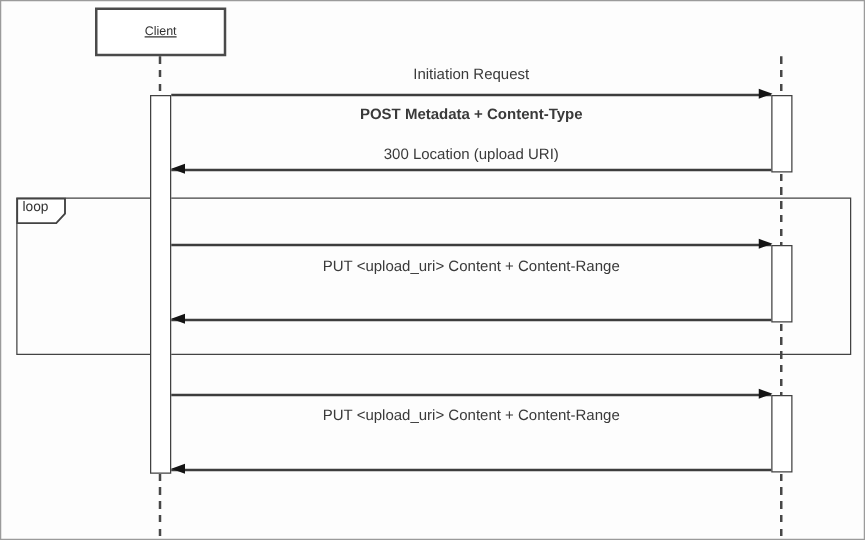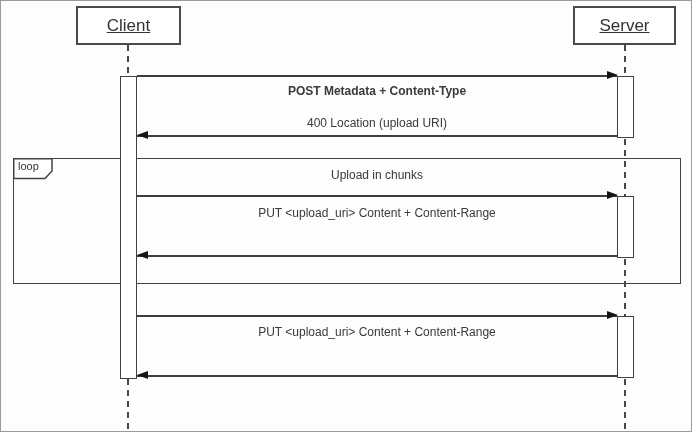--- a/index.html
+++ b/index.html
@@ -13,21 +13,21 @@
     overflow:hidden;
   }
   .actor{
     position:absolute;
     border:2px solid #4a4a4a;
     background:#ffffff;
     display:flex;align-items:center;justify-content:center;
     box-sizing:border-box;
   }
   .actor .actor-label{
-    font-size:17px;
+    font-size:10px;
     color:#333333;
     text-decoration:underline;
   }
   .lifeline{
     position:absolute;width:2px;
     background:repeating-linear-gradient(to bottom,#474747 0 6px,transparent 6px 11px);
   }
   .activation{
     position:absolute;width:17px;
     background:#ffffff;
@@ -73,50 +73,47 @@
   }
 </style>
 </head>
 <body>
 
 <div class="canvas">
 
   <div class="actor" style="left:75px;top:5px;width:105px;height:39px;">
     <span class="actor-label">Client</span>
   </div>
-  <div class="actor" style="left:572px;top:5px;width:103px;height:39px;">
-    <span class="actor-label">Server</span>
-  </div>
 
   <div class="lifeline" style="left:126px;top:44px;height:31px;"></div>
   <div class="lifeline" style="left:126px;top:378px;height:50px;"></div>
   <div class="lifeline" style="left:623px;top:44px;height:31px;"></div>
   <div class="lifeline" style="left:623px;top:138px;height:57px;"></div>
   <div class="lifeline" style="left:623px;top:258px;height:57px;"></div>
   <div class="lifeline" style="left:623px;top:378px;height:50px;"></div>
 
   <div class="loop-rect"></div>
   <svg class="loop-tag" width="42" height="22" viewBox="0 0 42 22">
     <polygon points="0.75,0.75 39,0.75 39,13 32,20.5 0.75,20.5" fill="#ffffff" stroke="#434343" stroke-width="1.5"></polygon>
   </svg>
   <div class="loop-tag-label">loop</div>
 
   <div class="activation" style="left:119px;top:75px;height:303px;"></div>
   <div class="activation" style="left:616px;top:75px;height:62px;"></div>
   <div class="activation" style="left:616px;top:195px;height:62px;"></div>
   <div class="activation" style="left:616px;top:315px;height:62px;"></div>
 
+  <div class="msg-label" style="top:51px;">Initiation Request</div>
   <div class="line-h" style="top:74px;"></div>
   <div class="arrow-r" style="top:70px;"></div>
   <div class="msg-label" style="top:83px;font-weight:bold;">POST Metadata + Content-Type</div>
-  <div class="msg-label" style="top:115px;">400 Location (upload URI)</div>
+  <div class="msg-label" style="top:115px;">300 Location (upload URI)</div>
   <div class="line-h" style="top:134px;"></div>
   <div class="arrow-l" style="top:130px;"></div>
 
-  <div class="msg-label" style="top:167px;">Upload in chunks</div>
   <div class="line-h" style="top:194px;"></div>
   <div class="arrow-r" style="top:190px;"></div>
   <div class="msg-label" style="top:205px;">PUT &lt;upload_uri&gt; Content + Content-Range</div>
   <div class="line-h" style="top:254px;"></div>
   <div class="arrow-l" style="top:250px;"></div>
 
   <div class="line-h" style="top:314px;"></div>
   <div class="arrow-r" style="top:310px;"></div>
   <div class="msg-label" style="top:324px;">PUT &lt;upload_uri&gt; Content + Content-Range</div>
   <div class="line-h" style="top:374px;"></div>

